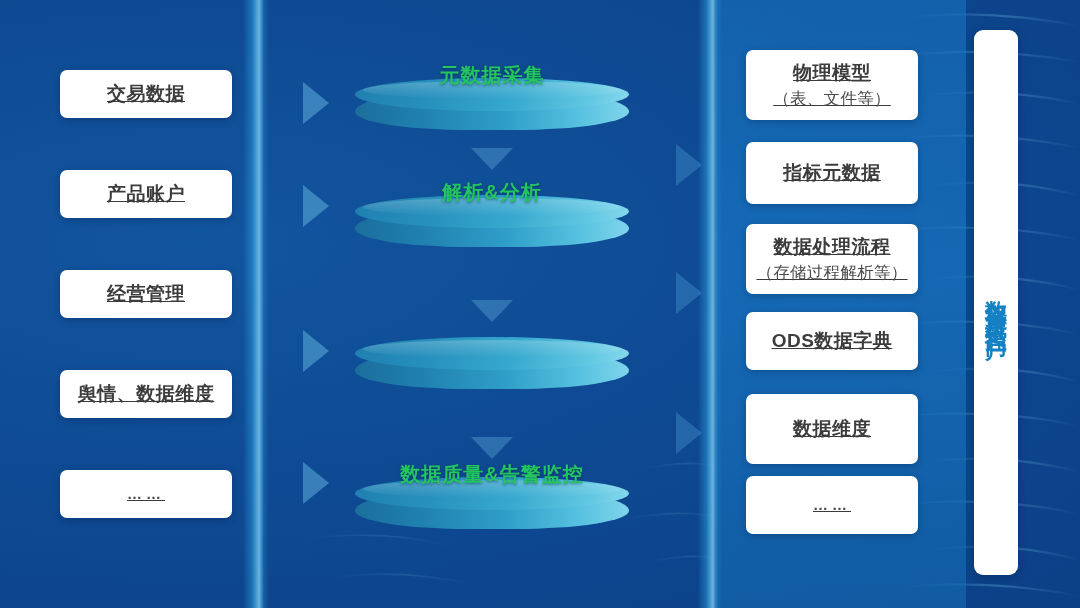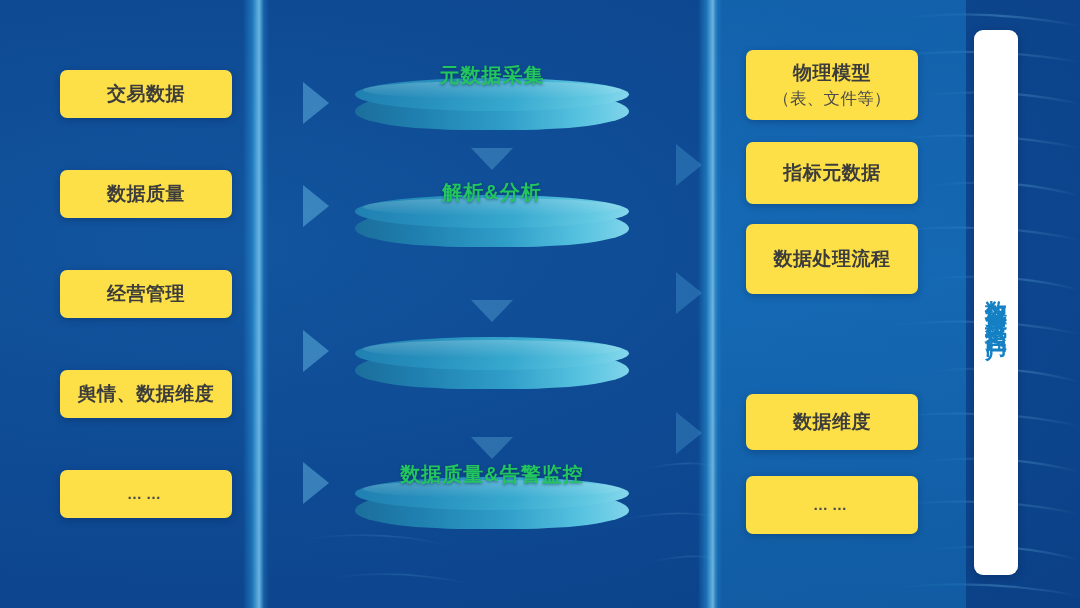--- a/index.html
+++ b/index.html
@@ -37,30 +37,31 @@
   #band-right { left: 698px; width: 24px; }
   .band-col {
     position: absolute; top: 0; bottom: 0;
     background: linear-gradient(to bottom, #1877c4 0%, #1b82cf 45%, #1570b8 100%);
   }
   #col-right-wash { left: 716px; width: 250px; opacity: .55; }
 
   
   .card {
     position: absolute;
-    background: #fde047;
+    background: #ffffff;
     border-radius: 7px;
     box-shadow: 0 2px 7px rgba(0,20,60,.28);
     display: flex;
     flex-direction: column;
     align-items: center;
     justify-content: center;
     color: #3a3a3a;
     text-align: center;
     line-height: 1.28;
+    text-decoration: underline;
   }
   .card .l1 { font-weight: 700; font-size: 19px; letter-spacing: .5px; color: #3c3c3c; }
   .card .l2 { font-weight: 400; font-size: 16.5px; color: #4a4a4a; margin-top: 2px; letter-spacing: .3px; }
   .card .dots {
     font-size: 15px; font-weight: 700; letter-spacing: 4px; color: #4a4a4a;
   }
 
   
   .card-left  { left: 60px; width: 172px; height: 48px; }
 
@@ -172,21 +173,21 @@
 
   <div class="band-col" id="col-right-wash"></div>
   <div class="band" id="band-left"></div>
   <div class="band" id="band-right"></div>
 
   <div class="card card-left" style="top:70px">
     <div class="l1">交易数据</div>
   </div>
 
   <div class="card card-left" style="top:170px">
-    <div class="l1">数据质量</div>
+    <div class="l1">产品账户</div>
   </div>
 
   <div class="card card-left" style="top:270px">
     <div class="l1">经营管理</div>
   </div>
 
   <div class="card card-left" style="top:370px">
     <div class="l1">舆情、数据维度</div>
   </div>
 
@@ -244,24 +245,28 @@
     <div class="l1">物理模型</div>
     <div class="l2">（表、文件等）</div>
   </div>
 
   <div class="card card-right" style="top:142px; height:62px">
     <div class="l1">指标元数据</div>
   </div>
 
   <div class="card card-right" style="top:224px; height:70px">
     <div class="l1">数据处理流程</div>
-  </div>
-
-
-  <div class="card card-right" style="top:394px; height:56px">
+    <div class="l2">（存储过程解析等）</div>
+  </div>
+
+  <div class="card card-right" style="top:312px; height:58px">
+    <div class="l1">ODS数据字典</div>
+  </div>
+
+  <div class="card card-right" style="top:394px; height:70px">
     <div class="l1">数据维度</div>
   </div>
 
   <div class="card card-right" style="top:476px; height:58px">
     <div class="dots">……</div>
   </div>
 
   <div id="portal">
     <div class="vtext">数据资产目录管控门户</div>
   </div>

